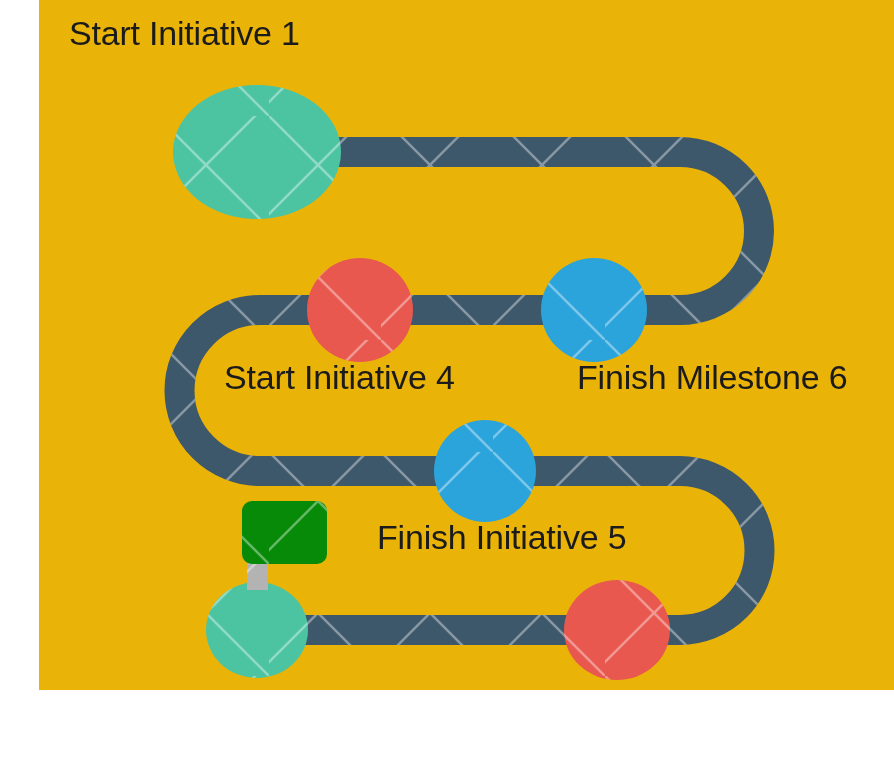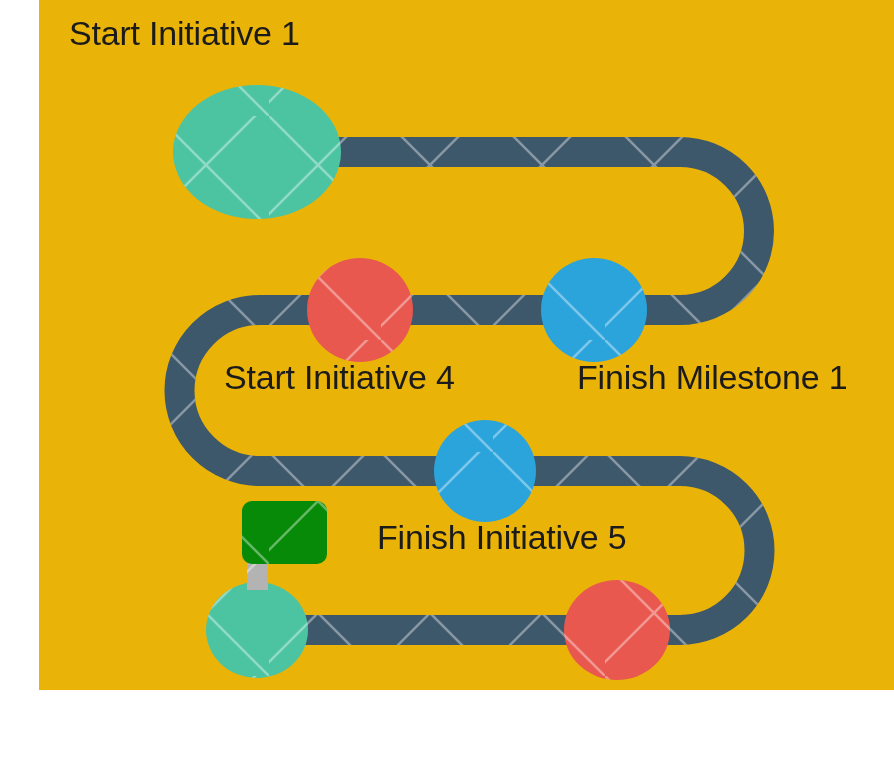--- a/index.html
+++ b/index.html
@@ -110,19 +110,19 @@
         <rect x="203" y="501" width="85" height="63" rx="10" ry="10" fill="url(#hatch)"></rect>
       </g>
 
     </g>
   </svg>
 
   <div class="label" style="left:30px; top:14px;">Start Initiative 1</div>
 
   <div class="label" style="left:185px; top:358px;">Start Initiative 4</div>
 
-  <div class="label" style="left:538px; top:358px;">Finish Milestone 1</div>
+  <div class="label" style="left:538px; top:358px;">Finish Milestone 6</div>
 
   <div class="label" style="left:338px; top:518px;">Finish Initiative 5</div>
 
 
 
 </div>
 
 </body></html>

